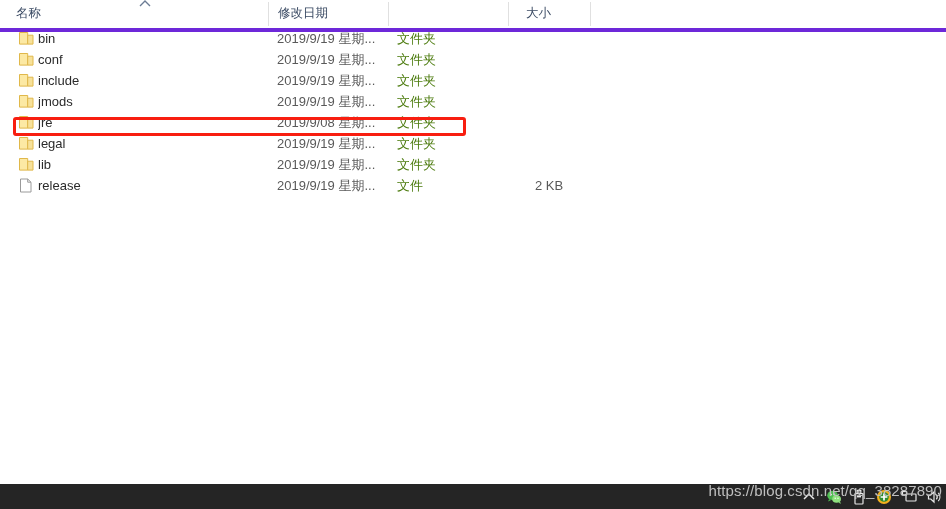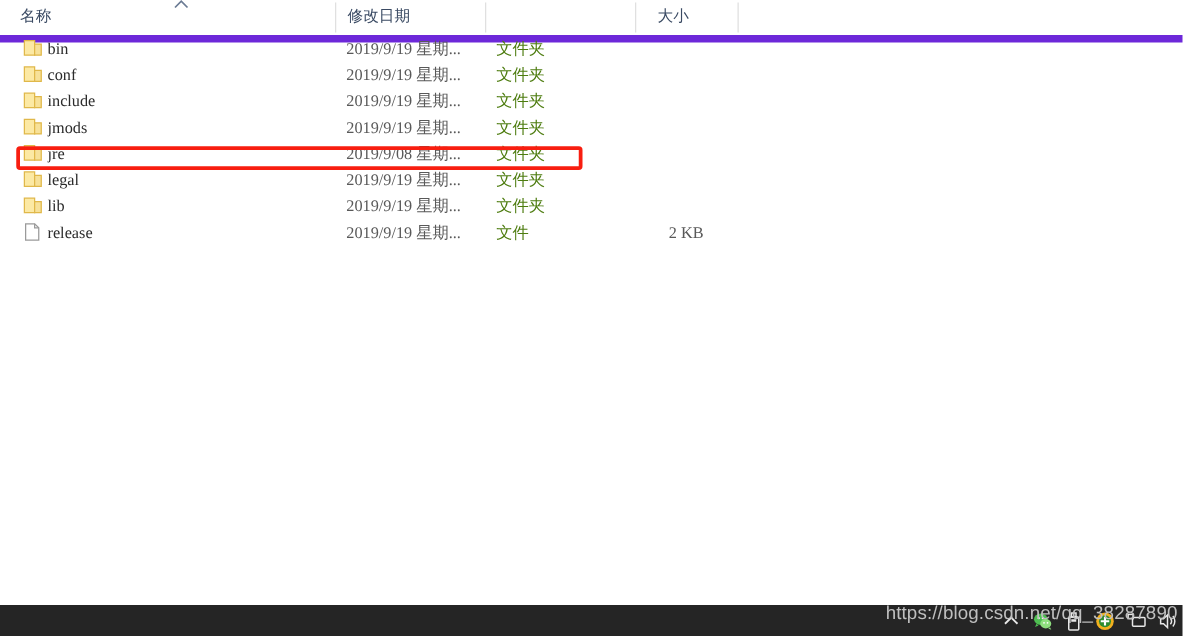--- a/index.html
+++ b/index.html
@@ -26,21 +26,21 @@
   }
 
   
   #header-row {
     position: absolute;
     left: 0;
     top: 0;
     width: 946px;
     height: 28px;
     background: #ffffff;
-    border-bottom: 6px solid #6d28d9;
+    border-bottom: 4px solid #6d28d9;
   }
   .col-head {
     position: absolute;
     top: 0;
     height: 27px;
     line-height: 27px;
     font-size: 12.5px;
     color: #3a4a63;
     white-space: nowrap;
     overflow: hidden;
@@ -68,21 +68,20 @@
   #rows {
     position: absolute;
     left: 0;
     top: 28px;
     width: 946px;
   }
   .row {
     position: relative;
     height: 21px;
     width: 768px;
-    font-family: Liberation Serif, serif;
   }
   .cell {
     position: absolute;
     top: 0;
     height: 21px;
     line-height: 21px;
     font-size: 13px;
     color: #2b2b2b;
     white-space: nowrap;
     overflow: hidden;

